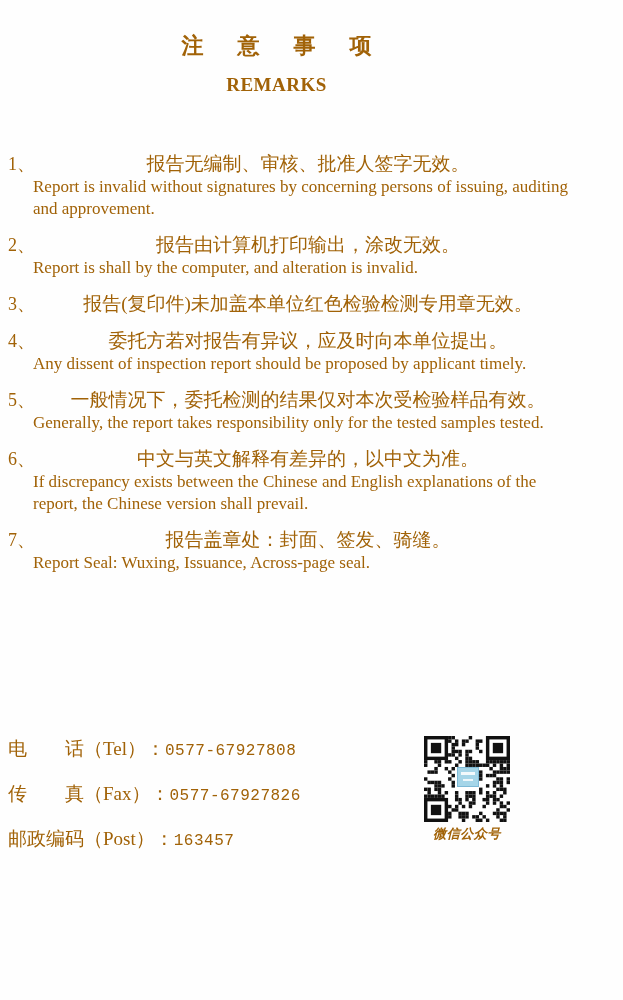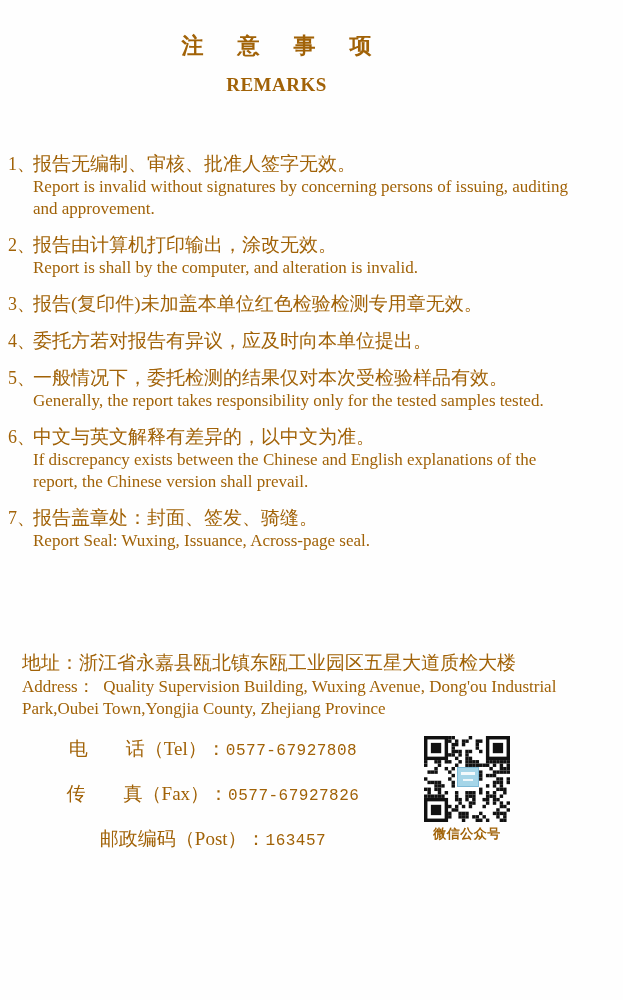--- a/index.html
+++ b/index.html
@@ -23,44 +23,44 @@
   }
   .title-en {
     margin-top:13px;
     font-size:19px; font-weight:bold; letter-spacing:0.5px;
   }
   
   .remarks { position:absolute; top:152px; left:8px; width:575px; }
   .remark-item { display:flex; margin-bottom:13px; }
   .remark-num { width:25px; flex:0 0 25px; font-size:18px; line-height:24px; }
   .remark-body { flex:1; }
-  .remark-cn { font-size:19px; line-height:24px; }
+  .remark-cn { font-size:19px; line-height:24px;text-align:center; }
   .remark-en { font-size:17px; line-height:22px; max-width:548px; }
   
   .address-block { position:absolute; top:650px; left:22px; width:560px; }
   .address-cn { font-size:19px; line-height:26px; }
   .address-en { font-size:17px; line-height:22px; white-space:pre-wrap; }
   
-  .contacts { position:absolute; top:737px; left:18px; width:390px;text-align:center; }
+  .contacts { position:absolute; top:737px; left:8px; width:390px; }
   .contact-row { margin-bottom:19px; font-size:19px; line-height:24px; white-space:nowrap; }
   .contact-label { font-size:19px; }
   .contact-value {
     font-family:"Liberation Mono","DejaVu Sans Mono",monospace;
     font-size:16px; letter-spacing:0.5px;
   }
   
   .qr-block { position:absolute; top:736px; left:423px; width:88px; text-align:center; }
   .qr-code { position:relative; width:86px; height:86px; margin:0 auto; background:#fff; }
   .qr-logo {
     position:absolute; left:33px; top:31px; width:22px; height:20px;
     border:1px solid #7db9d6;
   }
   .qr-logo .mark1 { position:absolute; left:3px; top:4px; width:14px; height:3px; background:rgba(255,255,255,.85); }
   .qr-logo .mark2 { position:absolute; left:5px; top:11px; width:10px; height:2px; background:rgba(255,255,255,.8); }
-  .qr-caption { margin-top:3px; font-size:13px; font-weight:bold; letter-spacing:0.5px; }
+  .qr-caption { margin-top:3px; font-size:13px; font-weight:bold; letter-spacing:0.5px;font-style:italic; }
 </style>
 </head>
 <body>
 
 <div class="page">
 
   <div class="title-block">
     <div class="title-cn">注意事项</div>
     <div class="title-en">REMARKS</div>
   </div>
@@ -83,20 +83,21 @@
     <div class="remark-item">
       <div class="remark-num">3、</div>
       <div class="remark-body">
         <div class="remark-cn">报告(复印件)未加盖本单位红色检验检测专用章无效。</div>
       </div>
     </div>
     <div class="remark-item">
       <div class="remark-num">4、</div>
       <div class="remark-body">
         <div class="remark-cn">委托方若对报告有异议，应及时向本单位提出。</div>
+        <div class="remark-en">Any dissent of inspection report should be proposed by applicant timely.</div>
       </div>
     </div>
     <div class="remark-item">
       <div class="remark-num">5、</div>
       <div class="remark-body">
         <div class="remark-cn">一般情况下，委托检测的结果仅对本次受检验样品有效。</div>
         <div class="remark-en">Generally, the report takes responsibility only for the tested samples tested.</div>
       </div>
     </div>
     <div class="remark-item">
@@ -108,24 +109,20 @@
     </div>
     <div class="remark-item">
       <div class="remark-num">7、</div>
       <div class="remark-body">
         <div class="remark-cn">报告盖章处：封面、签发、骑缝。</div>
         <div class="remark-en">Report Seal: Wuxing, Issuance, Across-page seal.</div>
       </div>
     </div>
   </div>
 
-  <div class="address-block">
-    <div class="address-cn">地址：浙江省永嘉县瓯北镇东瓯工业园区五星大道质检大楼</div>
-    <div class="address-en">Address：  Quality Supervision Building, Wuxing Avenue, Dong'ou Industrial Park,Oubei Town,Yongjia County, Zhejiang Province</div>
-  </div>
 
   <div class="contacts">
     <div class="contact-row">
       <span class="contact-label">电　　话（Tel）：</span><span class="contact-value">0577-67927808</span>
     </div>
     <div class="contact-row">
       <span class="contact-label">传　　真（Fax）：</span><span class="contact-value">0577-67927826</span>
     </div>
     <div class="contact-row">
       <span class="contact-label">邮政编码（Post）：</span><span class="contact-value">163457</span>

